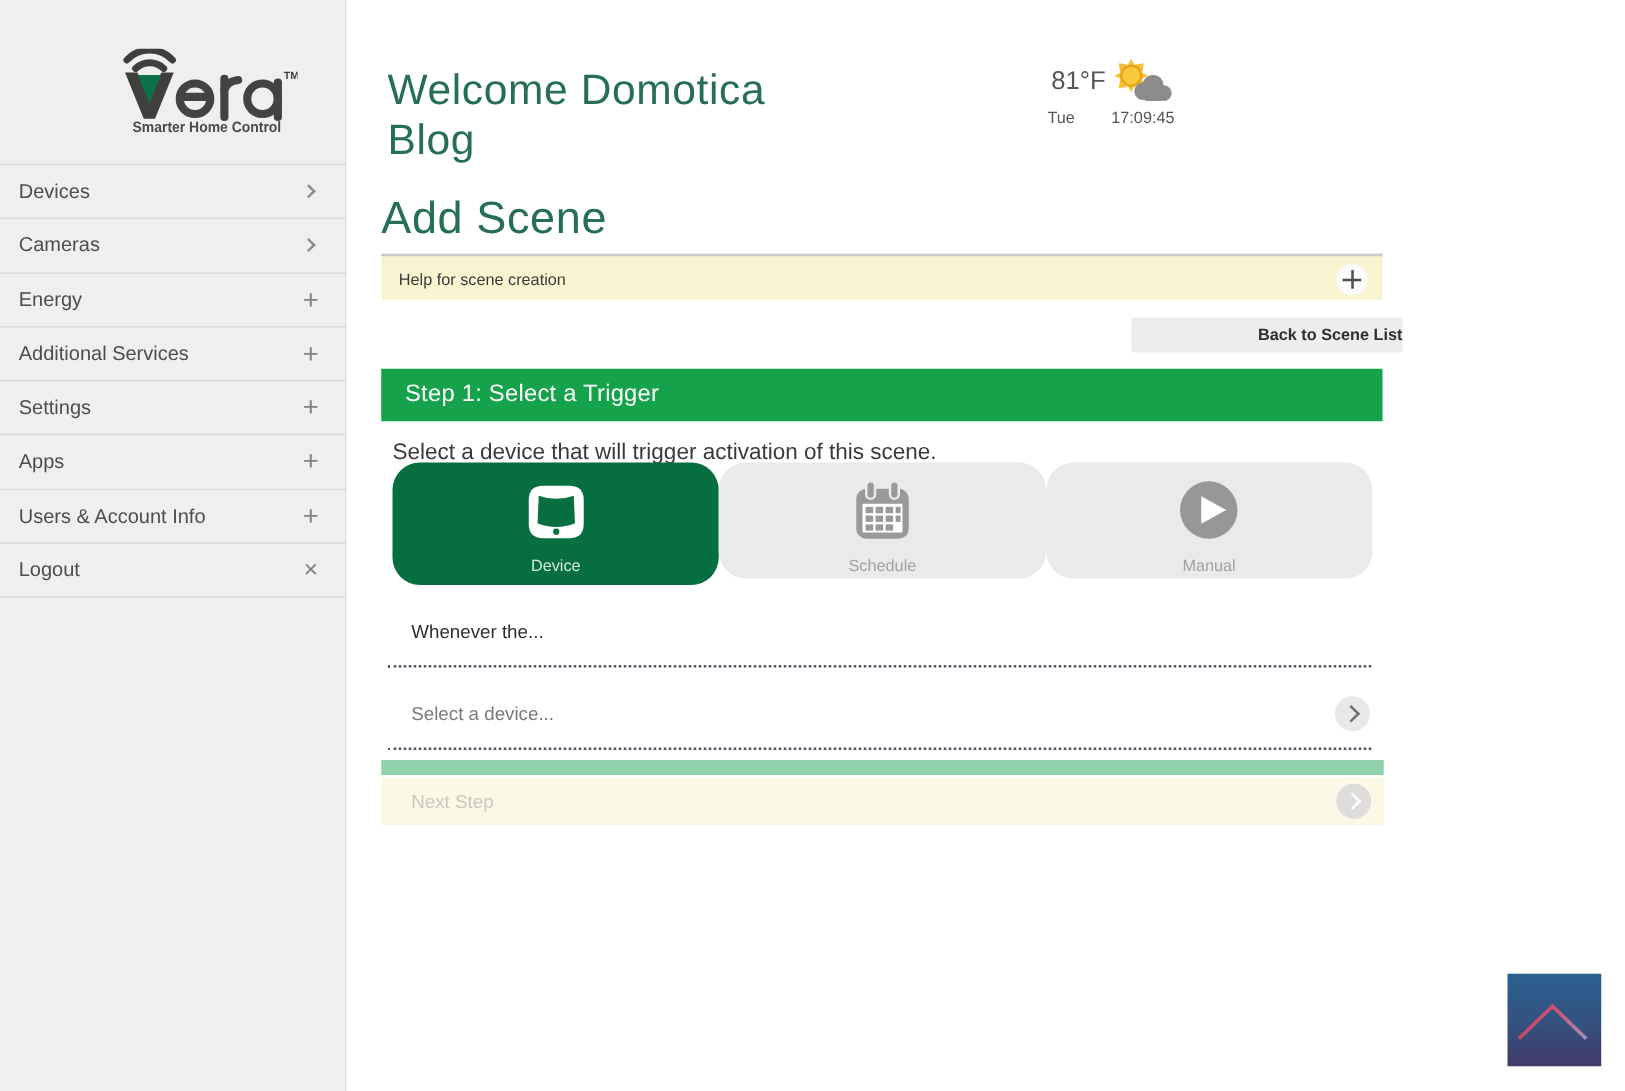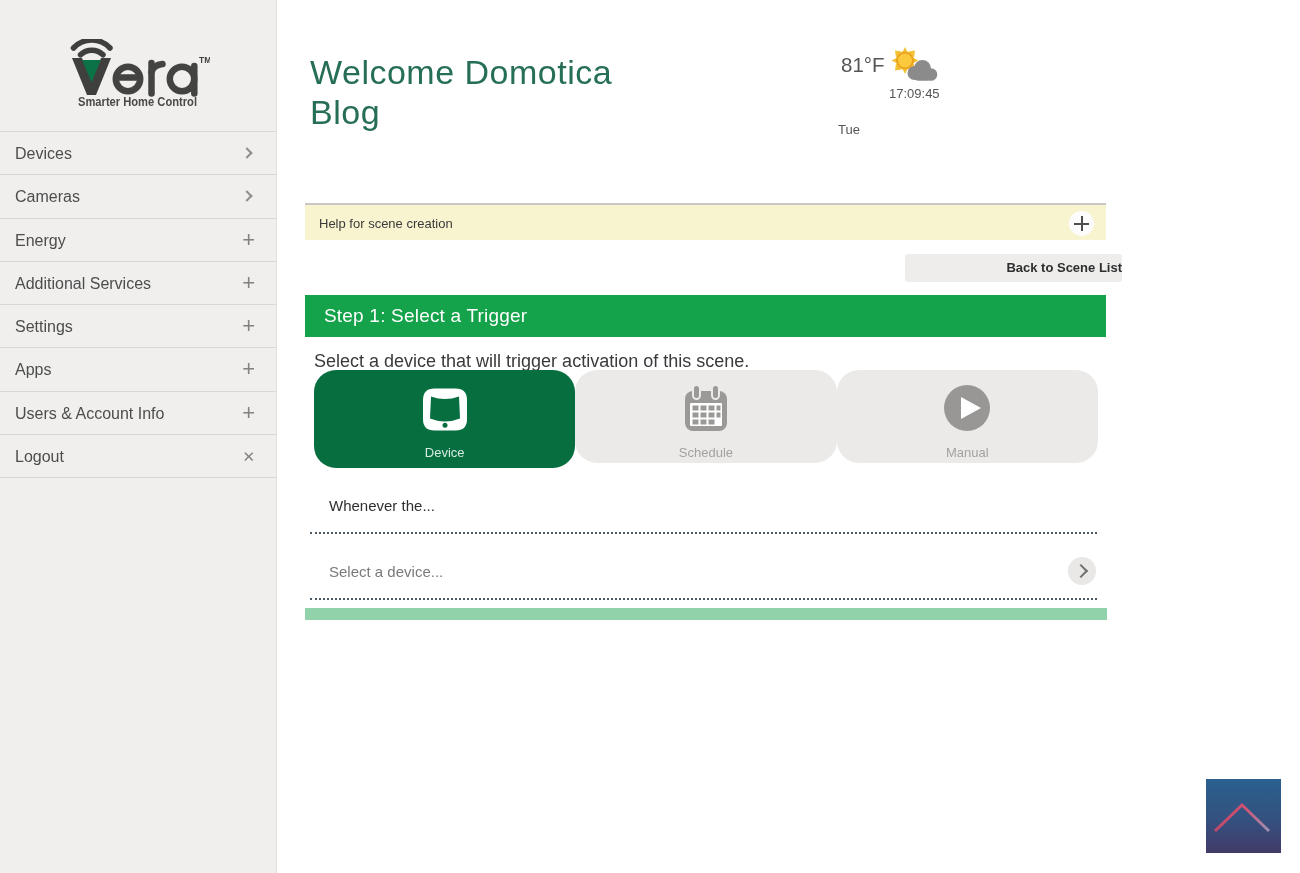--- a/index.html
+++ b/index.html
@@ -16,21 +16,21 @@
 .menu li.active .circ { position:absolute; right:18px; top:10px; width:23px; height:23px; border-radius:50%; background:#004d2a; }
 .menu li.active .circ::after { content:""; position:absolute; left:6px; top:7px; width:7px; height:7px; border-right:2.5px solid #fff; border-bottom:2.5px solid #fff; transform:rotate(-45deg); }
 
 .main { position:absolute; left:278px; top:0; width:1022px; height:873px; background:#fff; }
 h1.welcome { position:absolute; left:32px; top:52px; width:340px; font-size:34px; line-height:40px; font-weight:400; color:#266e55; letter-spacing:0.5px; }
 h2.addscene { position:absolute; left:27px; top:153px; font-size:36px; font-weight:400; color:#266e55; letter-spacing:0.5px; }
 .weather { position:absolute; left:558px; top:50px; width:120px; }
 .temp { position:absolute; left:5px; top:3px; font-size:20.5px; color:#555; }
 .wicon { position:absolute; left:54px; top:-3px; }
 .dayrow { position:absolute; left:0; top:36px; width:120px; font-size:13px; color:#555; }
-.dayrow .d { position:absolute; left:2px; top:0;margin-top:36px; }
+.dayrow .d { position:absolute; left:2px; top:0; }
 .dayrow .t { position:absolute; left:53px; top:0; }
 .chip { position:absolute; left:674px; top:71px; width:153px; height:41px; background:#f2f1f0; border-radius:5px; font-size:13px; color:#555; line-height:46px; padding-left:9px; }
 .helpbar { position:absolute; left:27px; top:203px; width:801px; height:37px; background:#f8f4d0; border-top:2px solid #c9c8c7; }
 .helpbar span.txt { position:absolute; left:14px; top:11px; font-size:13px; color:#3a3a3a; }
 .pluscirc { position:absolute; right:12px; top:6px; width:25px; height:25px; border-radius:50%; background:#fcfcfd; }
 .pluscirc::before { content:""; position:absolute; left:5px; top:11.5px; width:15px; height:2px; background:#4e4e4e; }
 .pluscirc::after { content:""; position:absolute; left:11.5px; top:5px; width:2px; height:15px; background:#4e4e4e; }
 .backbtn { position:absolute; left:627px; top:254px; width:217px; height:28px; background:#eeedec; border-radius:3px; font-size:13px; font-weight:700; color:#2e2e2e; text-align:right; line-height:28px; }
 .stephdr { position:absolute; left:27px; top:295px; width:801px; height:42px; background:#14a24a; color:#fff; font-size:19px; line-height:42px; padding-left:19px; letter-spacing:0.2px; }
 .hint { position:absolute; left:36px; top:351px; font-size:18px; color:#3a3a3a; }
@@ -53,21 +53,21 @@
 .progress { position:absolute; left:27px; top:608px; width:802px; height:12px; background:#92d2aa; }
 .nextbar { position:absolute; left:27px; top:622px; width:802px; height:38px; background:#fbf8e5; }
 .nextbar .nxt { position:absolute; left:24px; top:11px; font-size:15px; color:#ccc8bd; }
 .nextcirc { position:absolute; right:10px; top:5px; width:28px; height:28px; border-radius:50%; background:#dedddc; }
 .nextcirc::after { content:""; position:absolute; left:8px; top:9px; width:8px; height:8px; border-right:2px solid #fff; border-bottom:2px solid #fff; transform:rotate(-45deg); }
 .scrolltop { position:absolute; left:1206px; top:779px; width:75px; height:74px; background:linear-gradient(180deg,#2a608f 0%,#34517f 55%,#423a69 100%); }
 </style>
 </head>
 <body>
 <div class="sidebar">
-  <div class="logo" style="top:39px;">
+  <div class="logo" style="top:39px;margin-left:28px;">
     <svg width="140" height="70" viewBox="0 0 140 70">
       <g fill="none" stroke="#3f3f3d" stroke-linecap="round">
         <path d="M3.5 9 A 25 25 0 0 1 40 9" stroke-width="5.5"></path>
         <path d="M10.5 15.8 A 16 16 0 0 1 33 15.8" stroke-width="5.5"></path>
       </g>
       <path d="M2 19 L12 19 L21.5 42 L31 19 L41 19 L26 56 L17 56 Z" fill="#3f3f3d"></path>
       <polygon points="12.2,21 30.8,21 21.5,43.5" fill="#0b7146"></polygon>
       <g fill="none" stroke="#434341" stroke-width="6.5" stroke-linecap="round">
         <circle cx="58" cy="40" r="12.2"></circle>
         <path d="M49 38.5 L66.5 38.5"></path>
@@ -86,20 +86,21 @@
     <li>Energy<span class="plus">+</span></li>
     <li>Additional Services<span class="plus">+</span></li>
     <li>Settings<span class="plus">+</span></li>
     <li>Apps<span class="plus">+</span></li>
     <li>Users &amp; Account Info<span class="plus">+</span></li>
     <li>Logout<span class="ex">✕</span></li>
   </ul>
 </div>
 <div class="main">
   <h1 class="welcome">Welcome Domotica Blog</h1>
+  <h2 class="addscene">Add Scene</h2>
   <div class="weather">
     <span class="temp">81°F</span>
     <span class="wicon">
       <svg width="48" height="36" viewBox="0 0 48 36">
         <g>
           <polygon points="15,0 18.5,7 11.5,7 " fill="#f3c234"></polygon>
           <polygon points="15,27 18.5,20 11.5,20" fill="#f3c234"></polygon>
           <polygon points="1.5,13.5 8.5,10 8.5,17" fill="#f3c234"></polygon>
           <polygon points="28.5,13.5 21.5,10 21.5,17" fill="#f3c234"></polygon>
           <polygon points="5,3.5 12,4.5 6,10.5" fill="#f3c234"></polygon>
@@ -168,20 +169,24 @@
       </svg>
       <span class="lbl">Schedule</span>
     </div>
   </div>
   <div class="when">Whenever the...</div>
   <div class="dotline dl1"></div>
   <div class="seldev">Select a device...</div>
   <div class="selcirc"></div>
   <div class="dotline dl2"></div>
   <div class="progress"></div>
+  <div class="nextbar">
+      <span class="nxt">Next Step</span>
+      <span class="nextcirc"></span>
+    </div>
 </div>
 <div class="scrolltop">
   <svg width="75" height="74" viewBox="0 0 75 74">
     <defs>
       <linearGradient id="chv" x1="0" y1="0" x2="1" y2="0">
         <stop offset="0" stop-color="#c2486c"></stop>
         <stop offset="0.55" stop-color="#cf5170"></stop>
         <stop offset="1" stop-color="#9a92b5"></stop>
       </linearGradient>
     </defs>

